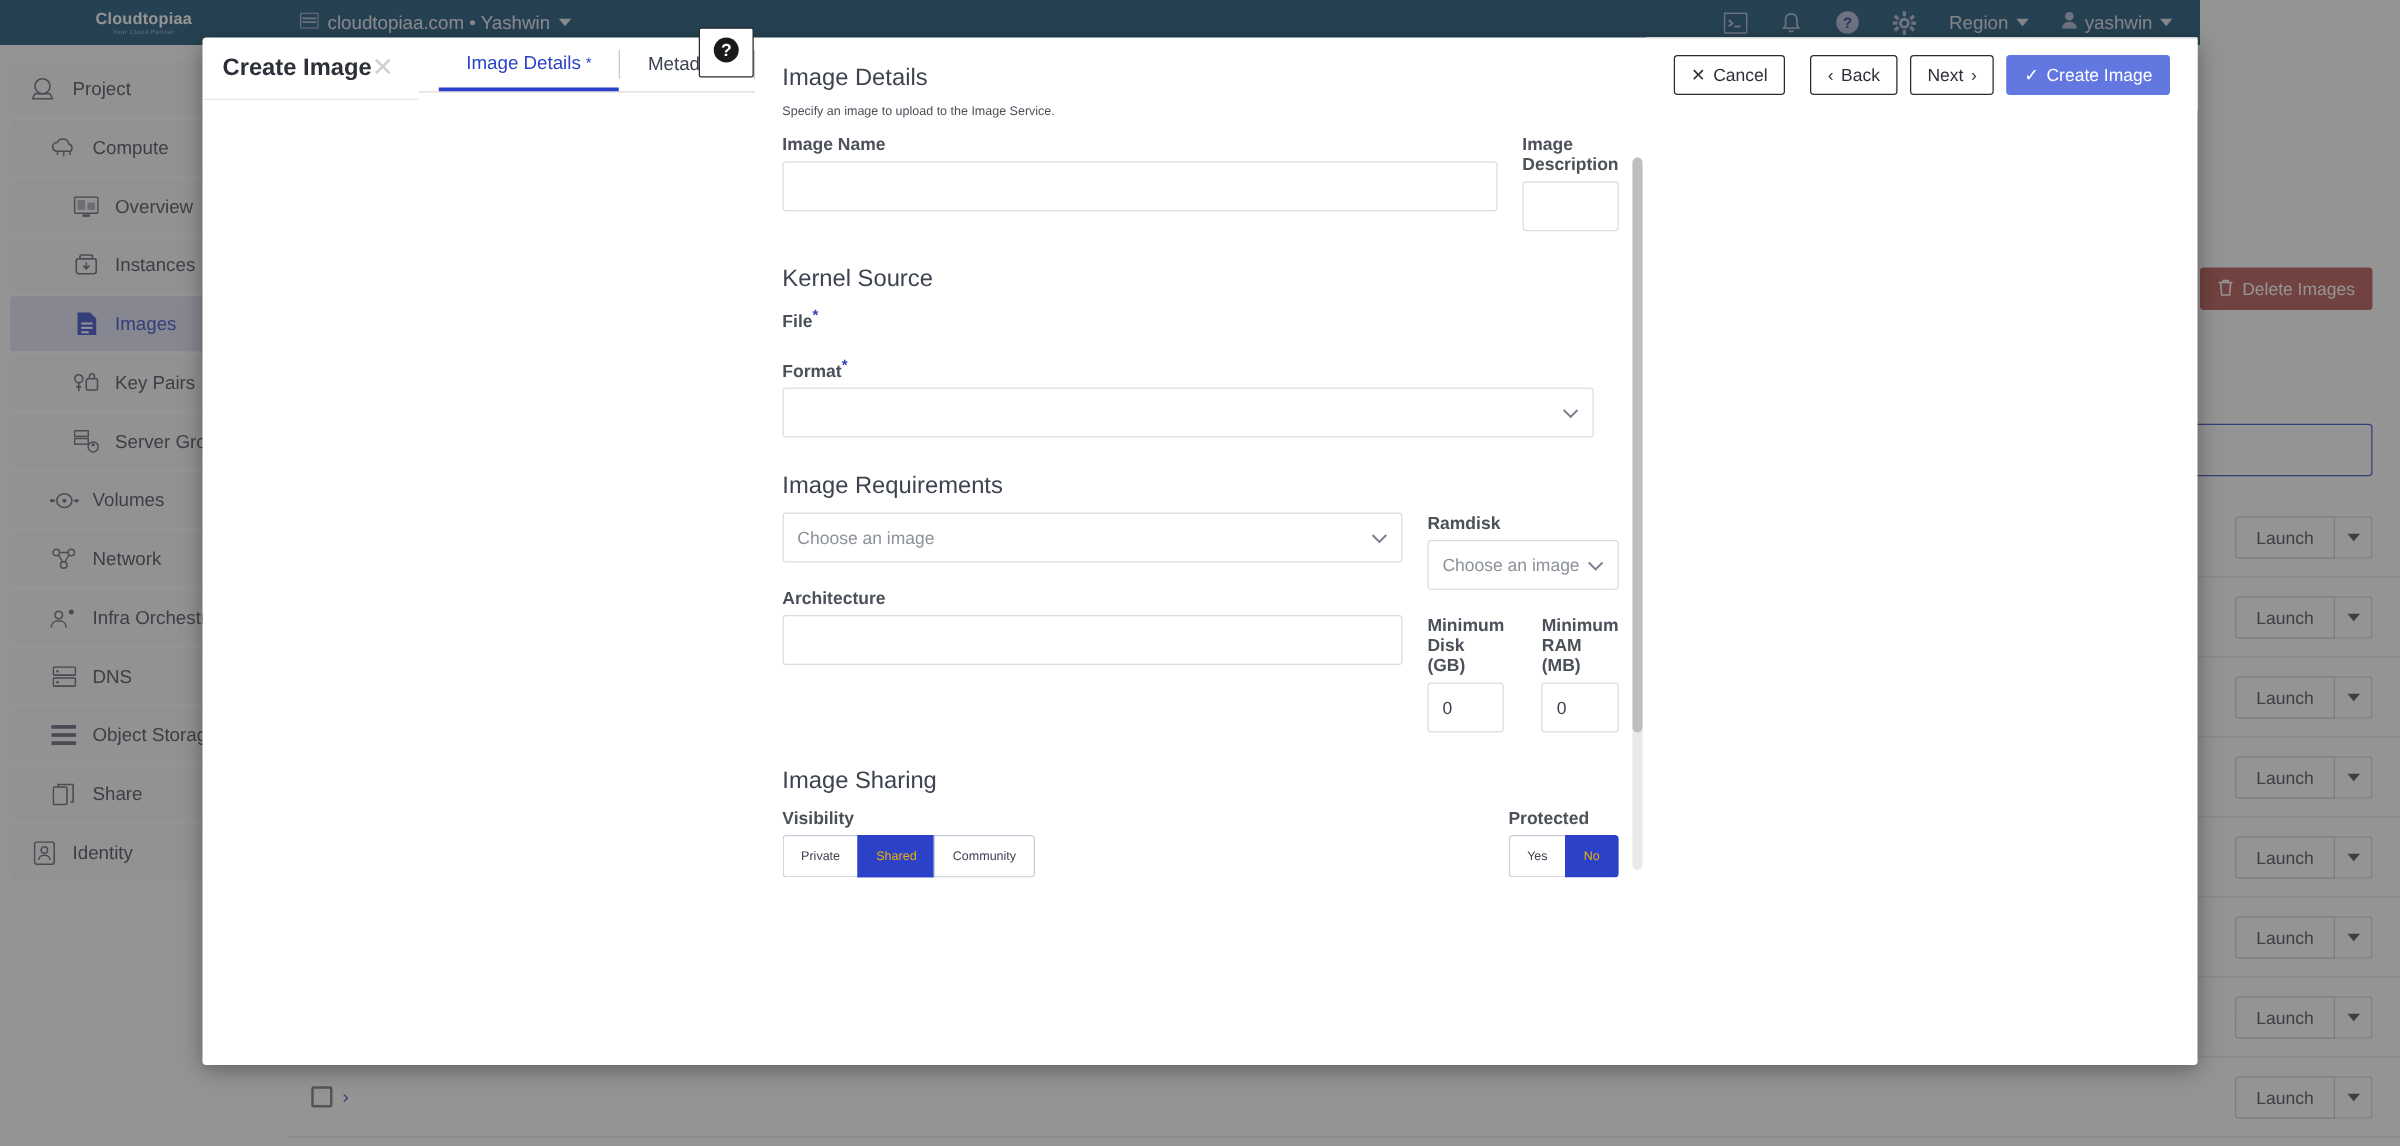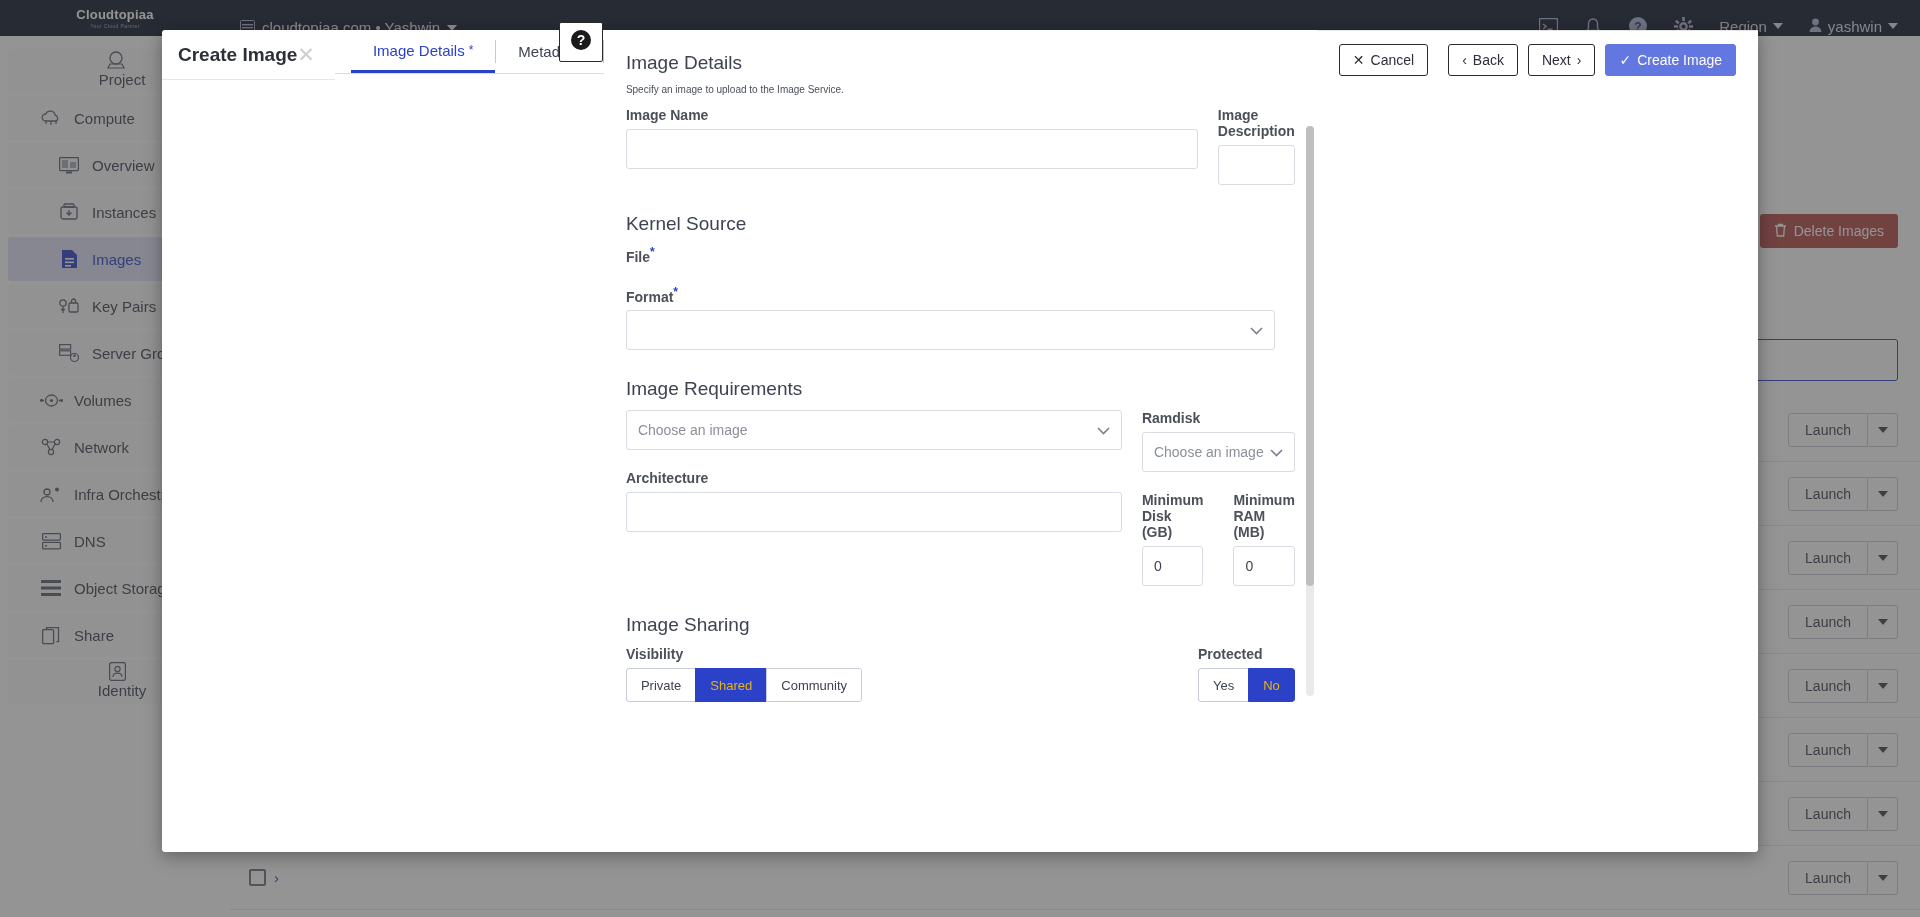--- a/index.html
+++ b/index.html
@@ -8,22 +8,22 @@
     overflow: hidden;
     font-family: "Liberation Sans", sans-serif;
     background: #f5f5f5;
   }
   #root { position: relative; width: 1920px; height: 917px; }
 
   
   .app-bg { position: absolute; inset: 0; background: #ffffff; }
 
   .topbar {
-    position: absolute; top: 0; left: 0; width: 1920px; height: 36px;
-    background: #0f172a; display: flex; align-items: flex-end;
+    position: absolute; top: 0; left: 0; width: 1760px; height: 36px;
+    background: #0c4a6e; display: flex; align-items: center;
   }
   .brand {
     width: 230px; display: flex; flex-direction: column;
     align-items: center; justify-content: center; height: 36px;
   }
   .brand-name { color: #ffffff; font-size: 13px; font-weight: bold; letter-spacing: .2px; }
   .brand-sub { color: #9aa3cf; font-size: 5px; letter-spacing: .4px; margin-top: 1px; }
 
   .tb-context {
     display: flex; align-items: center; gap: 7px;
@@ -41,21 +41,21 @@
   .sidebar {
     position: absolute; top: 36px; left: 0; width: 230px; bottom: 0;
     background: #ffffff; padding-top: 10px;
   }
   .sb-item {
     display: flex; align-items: center; height: 44px; margin: 3px 8px;
     border-radius: 3px; color: #3d4350; font-size: 15px; background: #fbfbfb;
   }
   .sb-item .sb-ico { width: 26px; height: 22px; margin-right: 10px; flex: none;
                      display: flex; align-items: center; justify-content: center; color: #5a6070; }
-  .sb-l0 { padding-left: 14px; flex-direction: column; }
+  .sb-l0 { padding-left: 14px; }
   .sb-l1 { padding-left: 30px; }
   .sb-l2 { padding-left: 48px; }
   .sb-item.active { background: #dfe3f5; color: #2b42c8; }
   .sb-item.active .sb-ico { color: #2b42c8; }
 
   .content {
     position: absolute; top: 36px; left: 230px; right: 0; bottom: 0;
     background: #ffffff; padding: 14px 22px 0 22px;
   }
   .btn-danger {
@@ -154,21 +154,21 @@
   .file-btn {
     border: 1px solid #949494; background: #efefef; color: #1a1a1a;
     font-size: 14px; padding: 3px 9px; border-radius: 2px; font-family: inherit;
   }
   .file-none { font-size: 14px; color: #5a5f68; }
   .fgroup { margin-bottom: 20px; }
 
   .btn-group { display: flex; border-radius: 3px; overflow: hidden; width: max-content; }
   .bg-btn {
     border: 1px solid #c7ccd8; border-right: none; background: #fff; color: #3d4350;
-    font-size: 13px; height: 34px; padding: 0 14px; font-family: inherit;
+    font-size: 10px; height: 34px; padding: 0 14px; font-family: inherit;
     display: flex; align-items: center;
   }
   .bg-btn:last-child { border-right: 1px solid #c7ccd8; border-radius: 0 3px 3px 0; }
   .bg-btn:first-child { border-radius: 3px 0 0 3px; }
   .bg-btn.sel-on { background: #2b42c8; color: #eab308; border-color: #2b42c8; }
 
   .modal-foot {
     height: 58px; border-top: 1px solid #e6e6e6; background: #fff;
     display: flex; align-items: center; padding: 0 22px; gap: 10px;
   }

